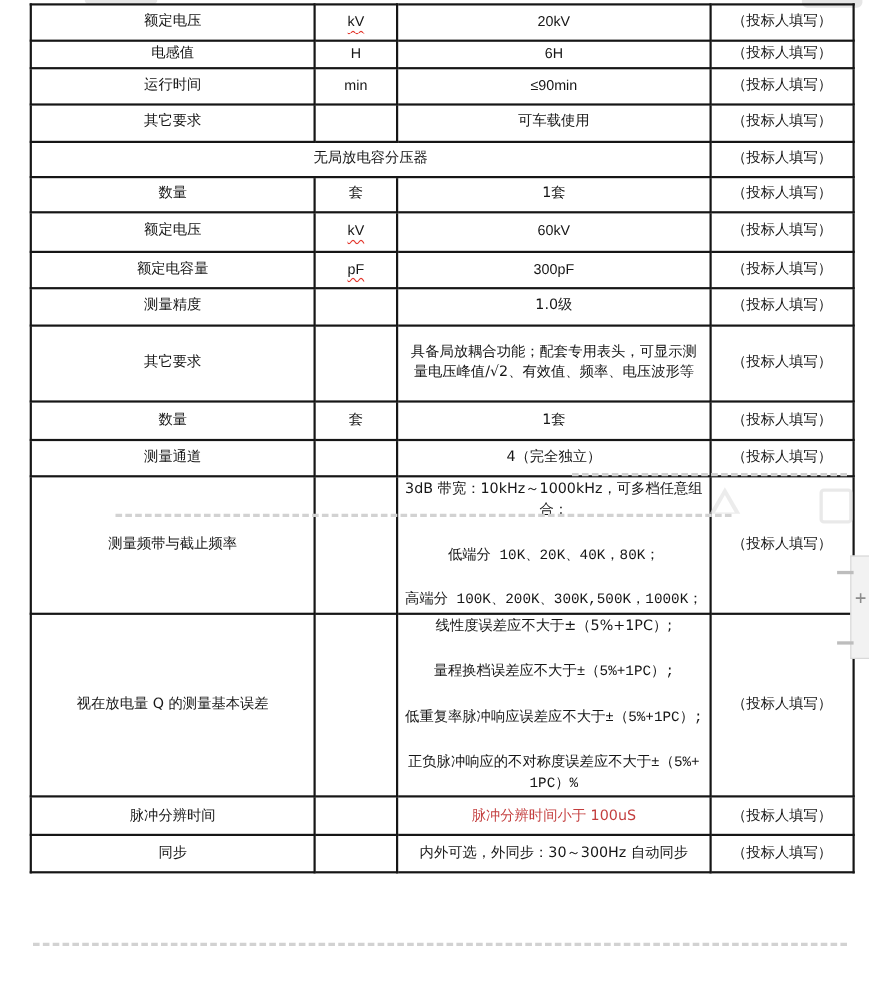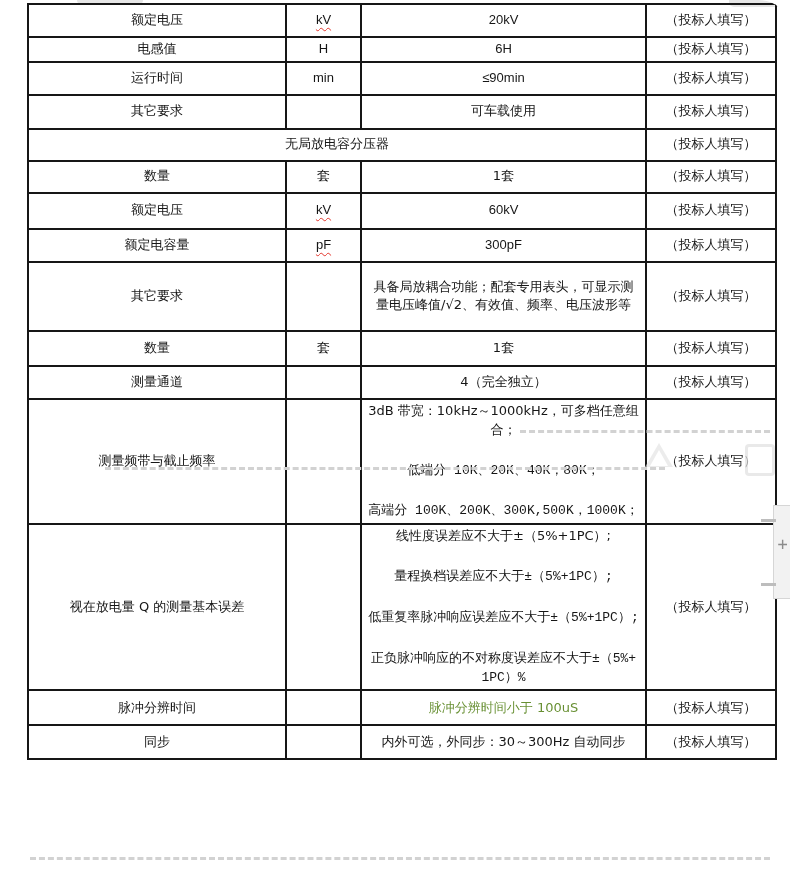--- a/index.html
+++ b/index.html
@@ -1,18 +1,18 @@
 <!DOCTYPE html>
 <html><head>
 <meta charset="utf-8">
 <style>
   html,body{margin:0;padding:0;background:#ffffff;}
   #screen{
     position:relative;width:790px;height:896px;background:#ffffff;overflow:hidden;
-    font-family:"DejaVu Sans","Liberation Sans",sans-serif;color:#141414;border-radius:31px;
+    font-family:"DejaVu Sans","Liberation Sans",sans-serif;color:#141414;
   }
   
   table.spec{
     position:absolute;left:27px;top:3px;width:748px;
     border-collapse:collapse;table-layout:fixed;
   }
   td{
     border:2px solid #161616;
     text-align:center;vertical-align:middle;
     font-size:13px;line-height:1.45;color:#161616;
@@ -24,21 +24,21 @@
   .c-note{width:130px;white-space:nowrap;}
   .mono{font-family:Liberation Sans, sans-serif;font-size:13px;}
   .wavy{
     text-decoration-line:underline;
     text-decoration-style:wavy;
     text-decoration-color:#e3372d;
     text-decoration-thickness:1px;
     text-underline-offset:3px;
   }
   .para + .para{margin-top:22px;font-family:Liberation Mono, monospace;}
-  .faded-value{color:#4d7c0f;opacity:.85;}
+  .faded-value{color:#b91c1c;opacity:.85;}
   
   .wm{position:absolute;pointer-events:none;}
   .wm-dash{border-top:3px dashed #d2d2d2;height:0;}
   .wm-tri{
     width:0;height:0;border-left:14px solid transparent;border-right:14px solid transparent;
     border-bottom:24px solid #e3e3e3;opacity:.65;
   }
   .wm-tri-inner{
     position:absolute;left:-9px;top:7px;width:0;height:0;
     border-left:9px solid transparent;border-right:9px solid transparent;
@@ -126,20 +126,26 @@
     </tr>
 
     <tr style="height:33px">
       <td class="c-label">额定电容量</td>
       <td class="c-unit mono"><span class="wavy">pF</span></td>
       <td class="c-value mono">300pF</td>
       <td class="c-note">（投标人填写）</td>
     </tr>
 
 
+    <tr style="height:34px">
+      <td class="c-label">测量精度</td>
+      <td class="c-unit"></td>
+      <td class="c-value">1.0级</td>
+      <td class="c-note">（投标人填写）</td>
+    </tr>
 
     <tr style="height:69px">
       <td class="c-label">其它要求</td>
       <td class="c-unit"></td>
       <td class="c-value">具备局放耦合功能；配套专用表头，可显示测量电压峰值/√2、有效值、频率、电压波形等</td>
       <td class="c-note">（投标人填写）</td>
     </tr>
 
 
     <tr style="height:35px">

